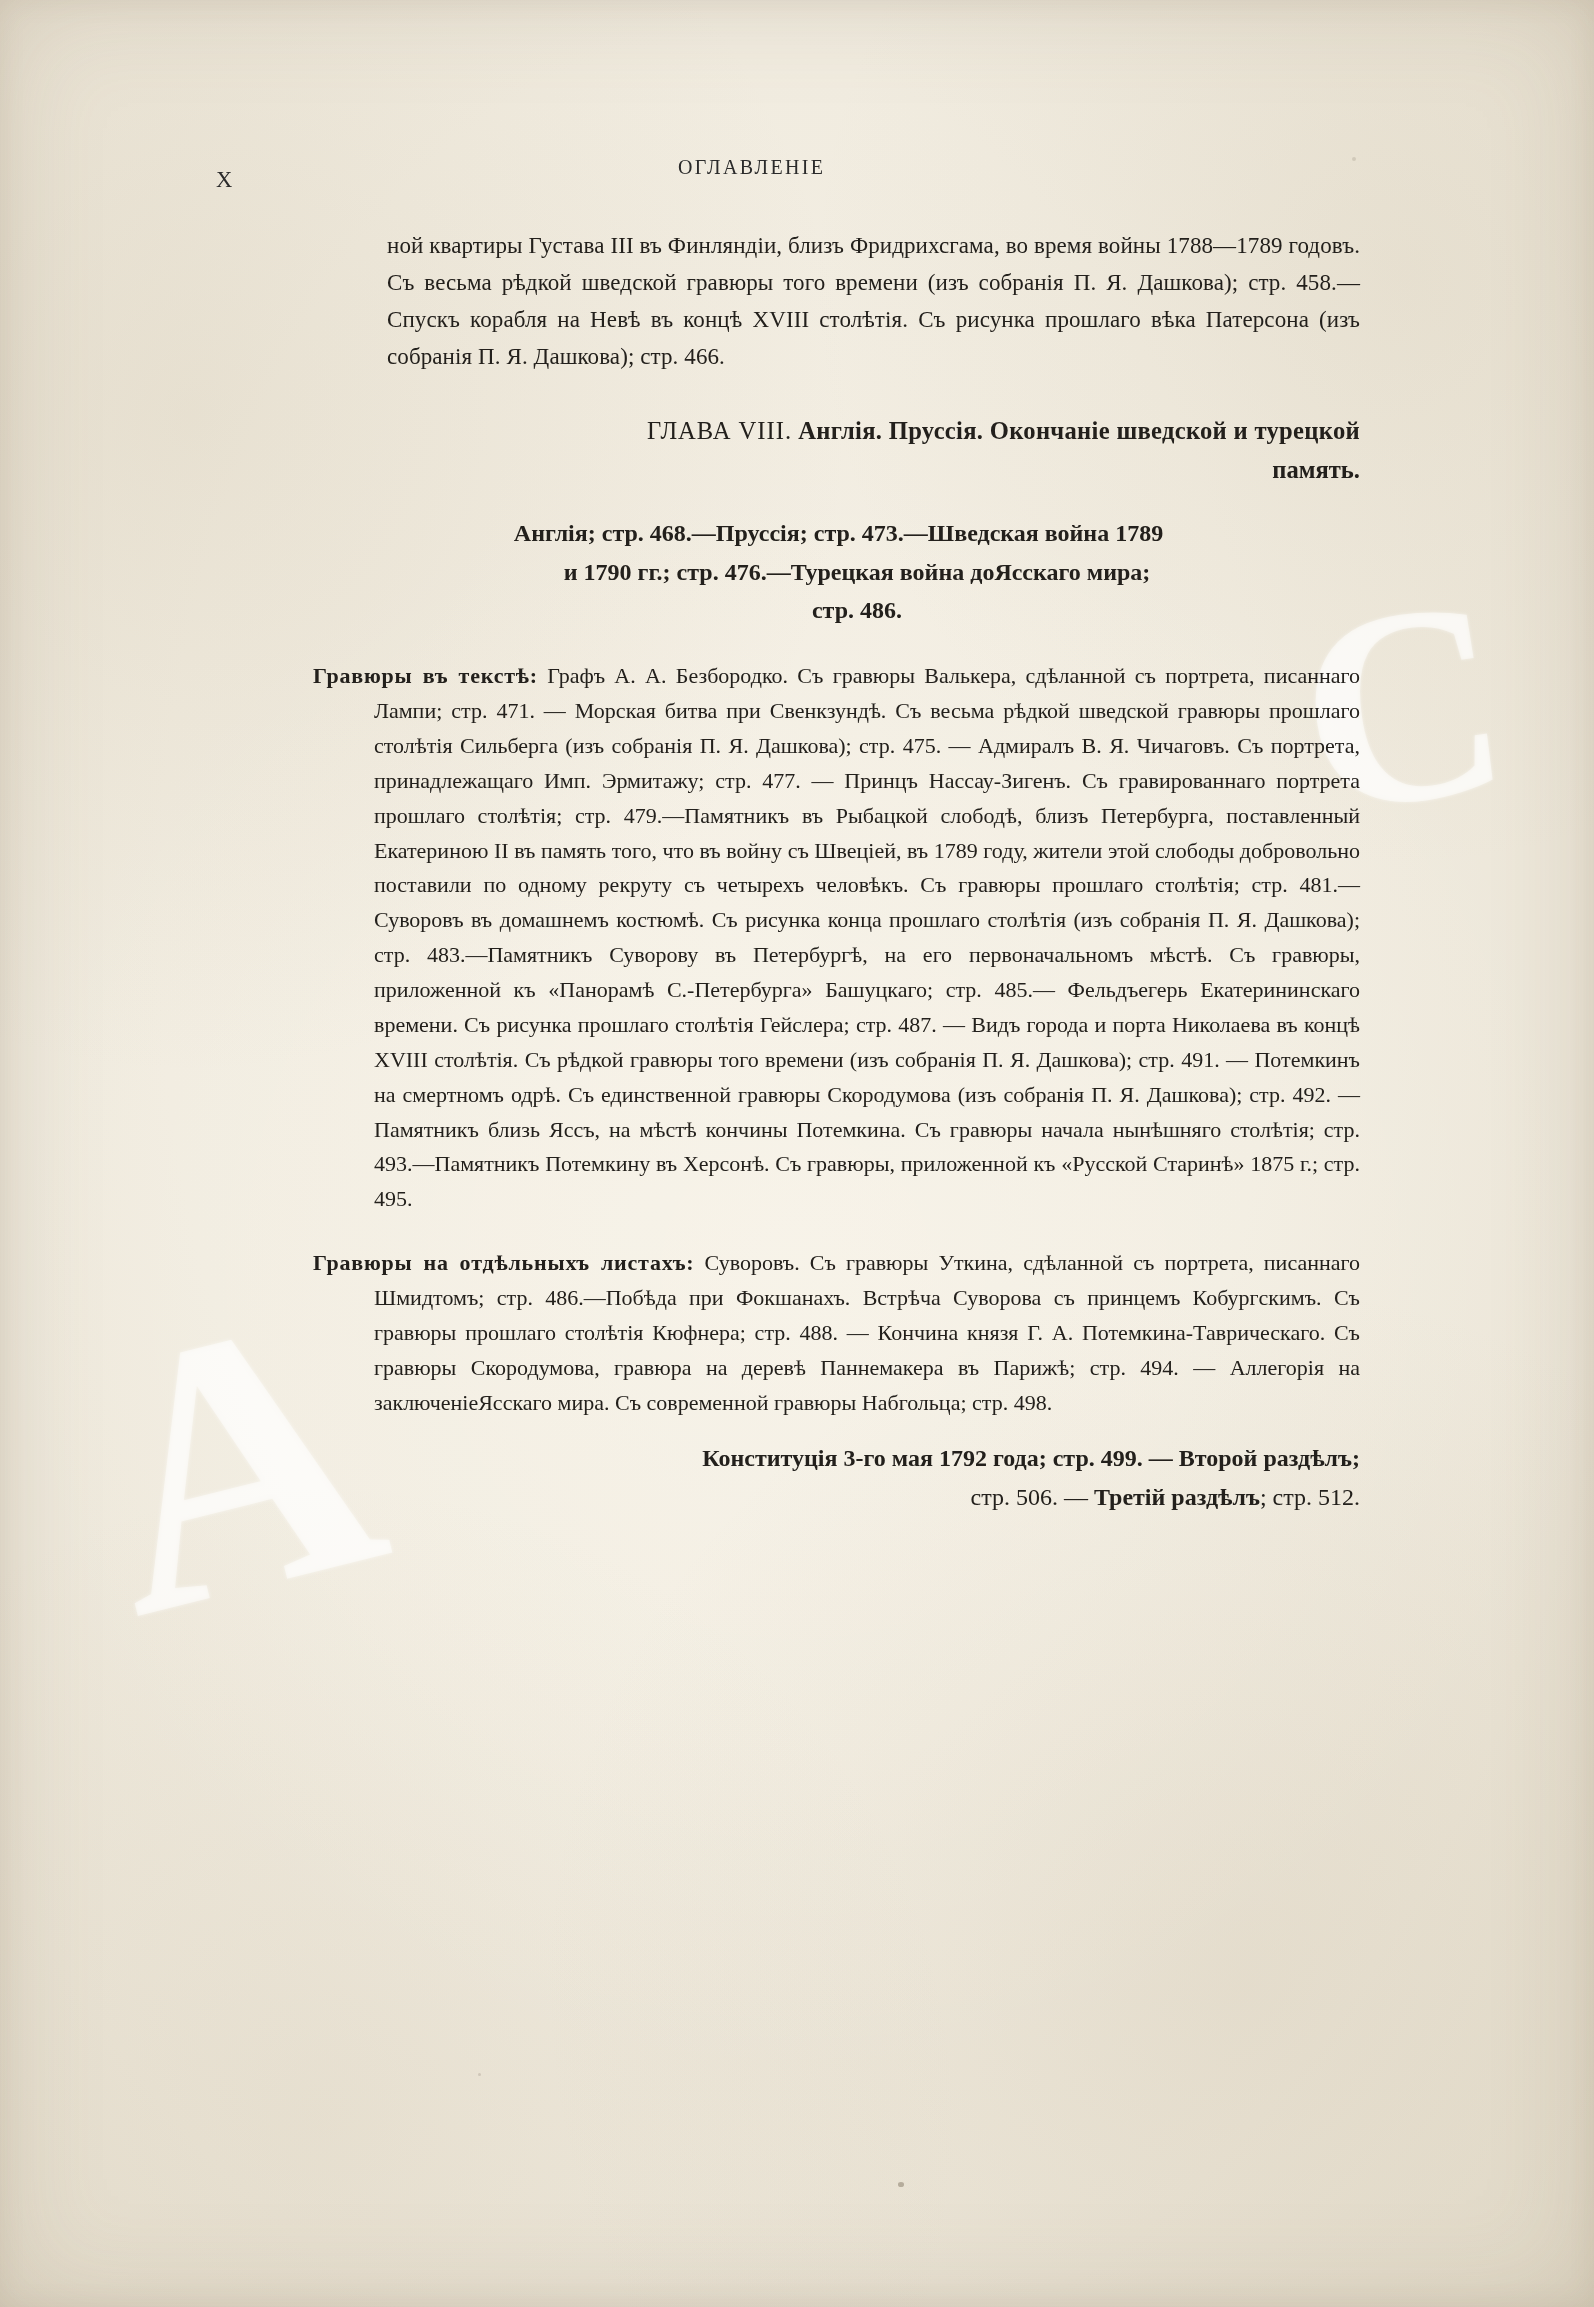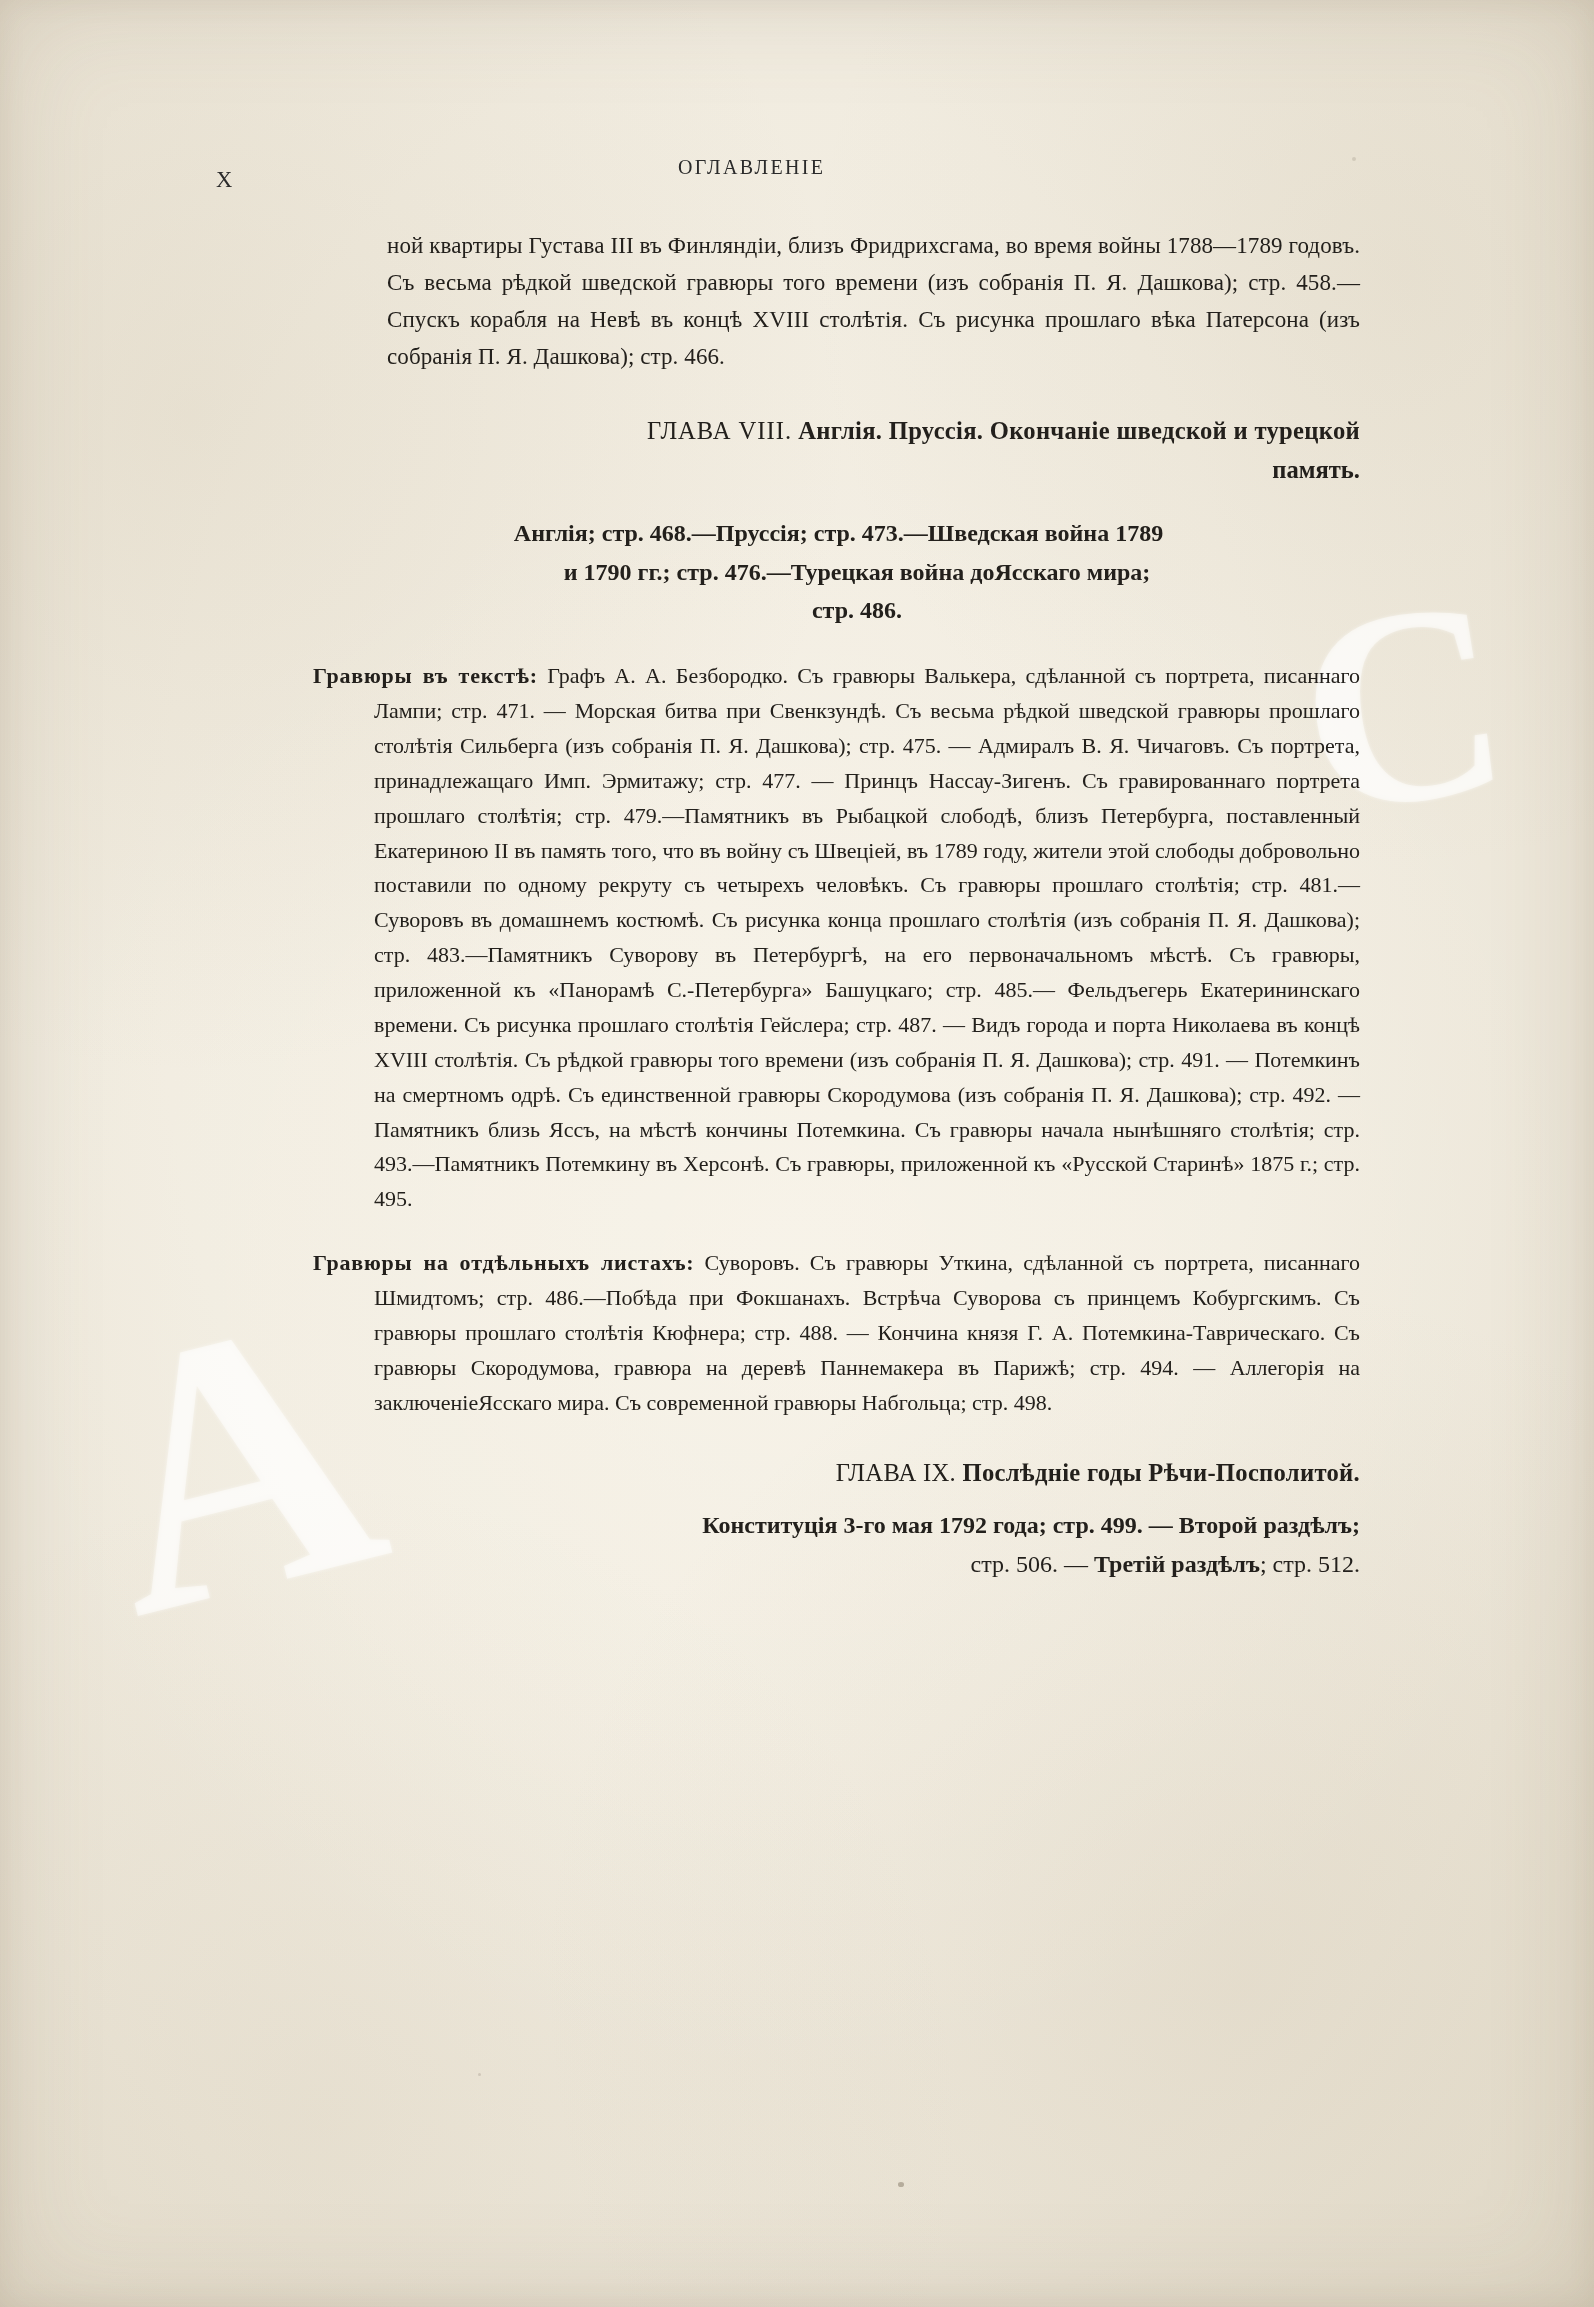--- a/index.html
+++ b/index.html
@@ -203,24 +203,20 @@
       </p>
 
       <p class="notes-block notes-ind">
         <span class="run-in">Гравюры въ текстѣ:</span><span> Графъ А. А. Безбородко. Съ гравюры Валькера, сдѣланной съ портрета, писаннаго Лампи; стр. 471. — Морская битва при Свенкзундѣ. Съ весьма рѣдкой шведской гравюры прошлаго столѣтія Сильберга (изъ собранія П. Я. Дашкова); стр. 475. — Адмиралъ В. Я. Чичаговъ. Съ портрета, принадлежащаго Имп. Эрмитажу; стр. 477. — Принцъ Нассау-Зигенъ. Съ гравированнаго портрета прошлаго столѣтія; стр. 479.—Памятникъ въ Рыбацкой слободѣ, близъ Петербурга, поставленный Екатериною II въ память того, что въ войну съ Швеціей, въ 1789 году, жители этой слободы добровольно поставили по одному рекруту съ четырехъ человѣкъ. Съ гравюры прошлаго столѣтія; стр. 481.—Суворовъ въ домашнемъ костюмѣ. Съ рисунка конца прошлаго столѣтія (изъ собранія П. Я. Дашкова); стр. 483.—Памятникъ Суворову въ Петербургѣ, на его первоначальномъ мѣстѣ. Съ гравюры, приложенной къ «Панорамѣ С.-Петербурга» Башуцкаго; стр. 485.— Фельдъегерь Екатерининскаго времени. Съ рисунка прошлаго столѣтія Гейслера; стр. 487. — Видъ города и порта Николаева въ концѣ XVIII столѣтія. Съ рѣдкой гравюры того времени (изъ собранія П. Я. Дашкова); стр. 491. — Потемкинъ на смертномъ одрѣ. Съ единственной гравюры Скородумова (изъ собранія П. Я. Дашкова); стр. 492. — Памятникъ близь Яссъ, на мѣстѣ кончины Потемкина. Съ гравюры начала нынѣшняго столѣтія; стр. 493.—Памятникъ Потемкину въ Херсонѣ. Съ гравюры, приложенной къ «Русской Старинѣ» 1875 г.; стр. 495.</span>
       </p>
 
       <p class="notes-block notes-ind">
         <span class="run-in">Гравюры на отдѣльныхъ листахъ:</span><span> Суворовъ. Съ гравюры Уткина, сдѣланной съ портрета, писаннаго Шмидтомъ; стр. 486.—Побѣда при Фокшанахъ. Встрѣча Суворова съ принцемъ Кобургскимъ. Съ гравюры прошлаго столѣтія Кюфнера; стр. 488. — Кончина князя Г. А. Потемкина-Таврическаго. Съ гравюры Скородумова, гравюра на деревѣ Паннемакера въ Парижѣ; стр. 494. — Аллегорія на заключеніеЯсскаго мира. Съ современной гравюры Набгольца; стр. 498.</span>
       </p>
 
-      <p class="chapter-head-2">
-        <span class="ch-label">ГЛАВА IX.</span>
-        <span class="ch-title">Послѣдніе годы Рѣчи-Посполитой.</span>
-      </p>
 
       <p class="section-line-2">
         <span>Конституція 3-го мая 1792 года; стр. 499. — Второй раздѣлъ;</span>
         <span class="hang"><span class="norm">стр. 506. — </span><span>Третій раздѣлъ</span><span class="norm">; стр. 512.</span></span>
       </p>
 
     </div>
   </div>
 
   <div class="speck" style="left:898px; top:2182px; width:6px; height:4.6px;"></div>

